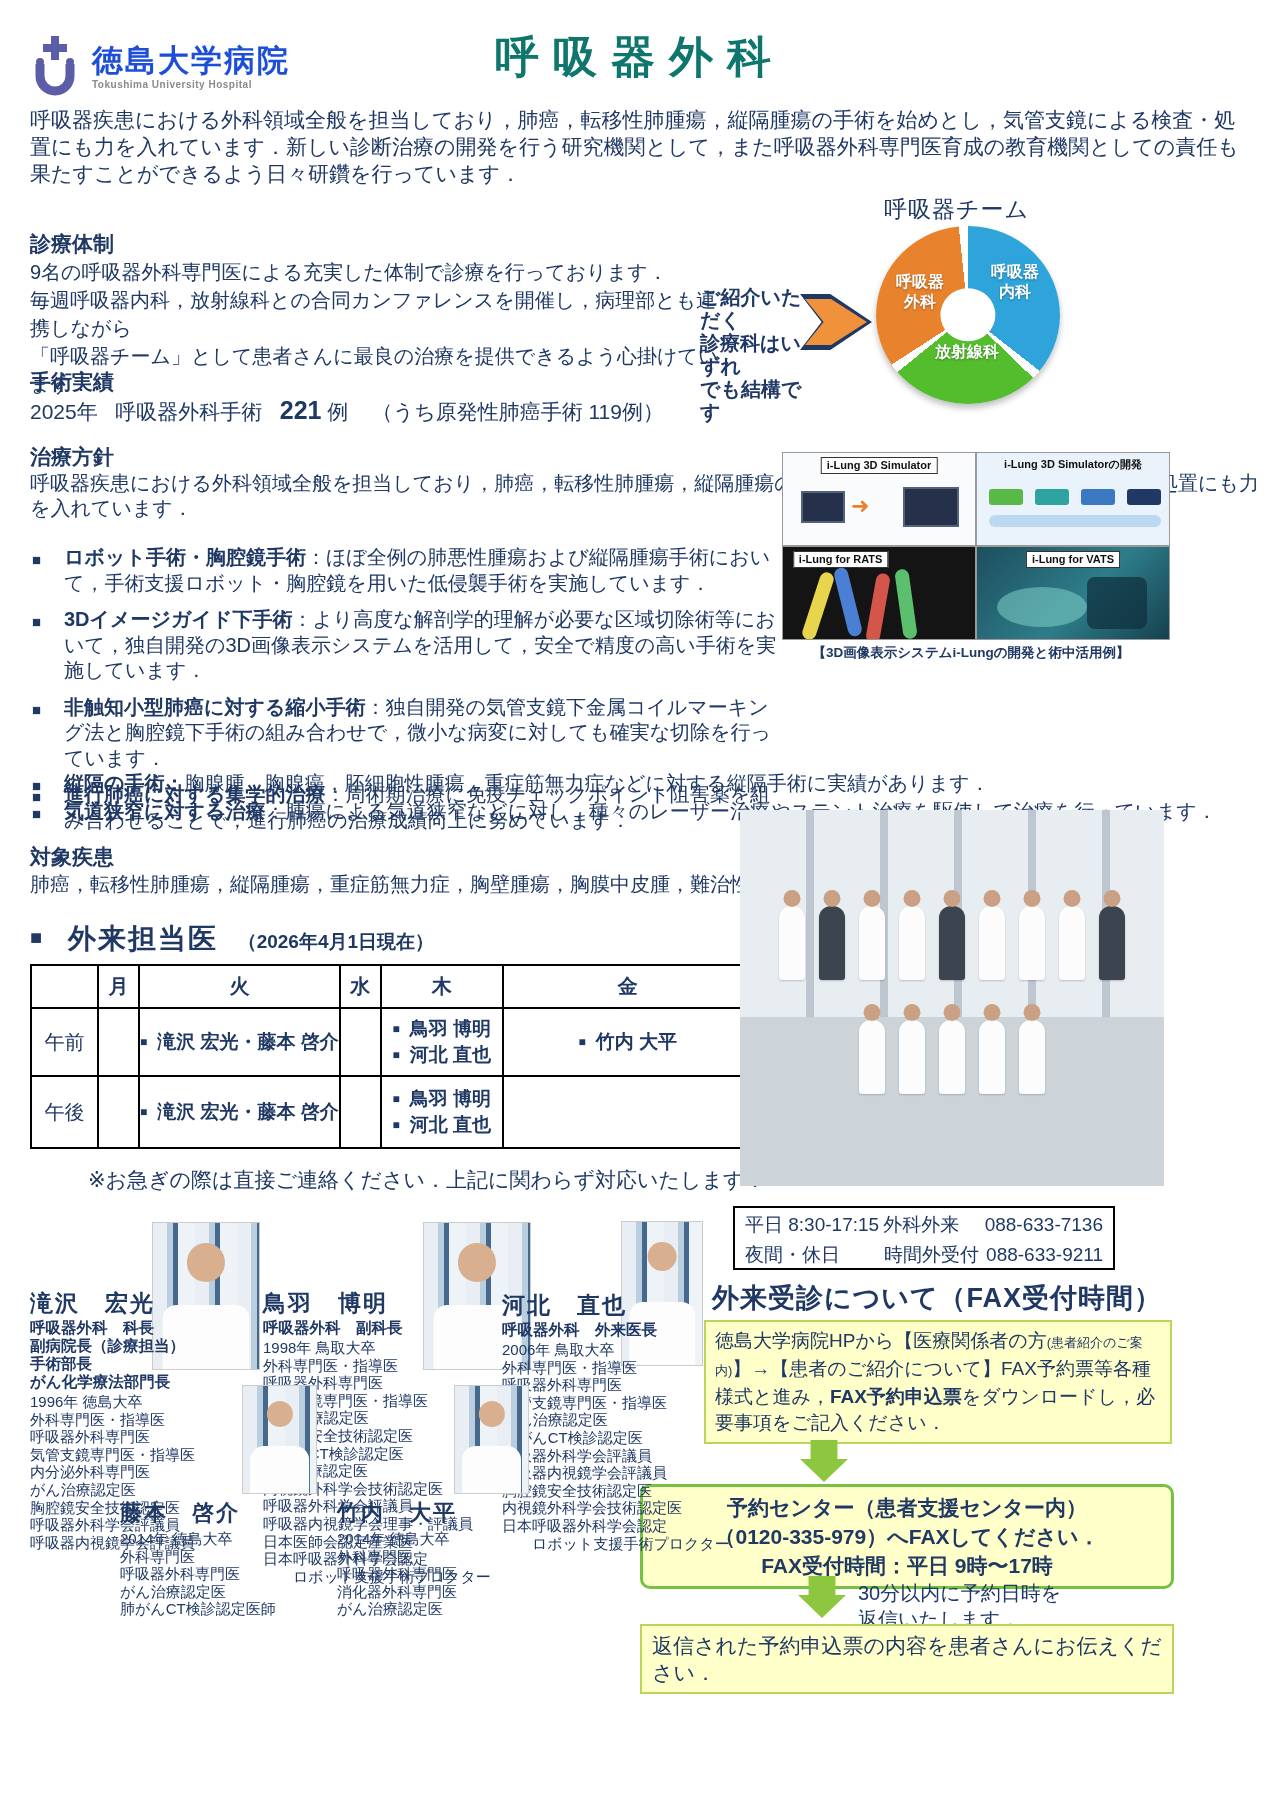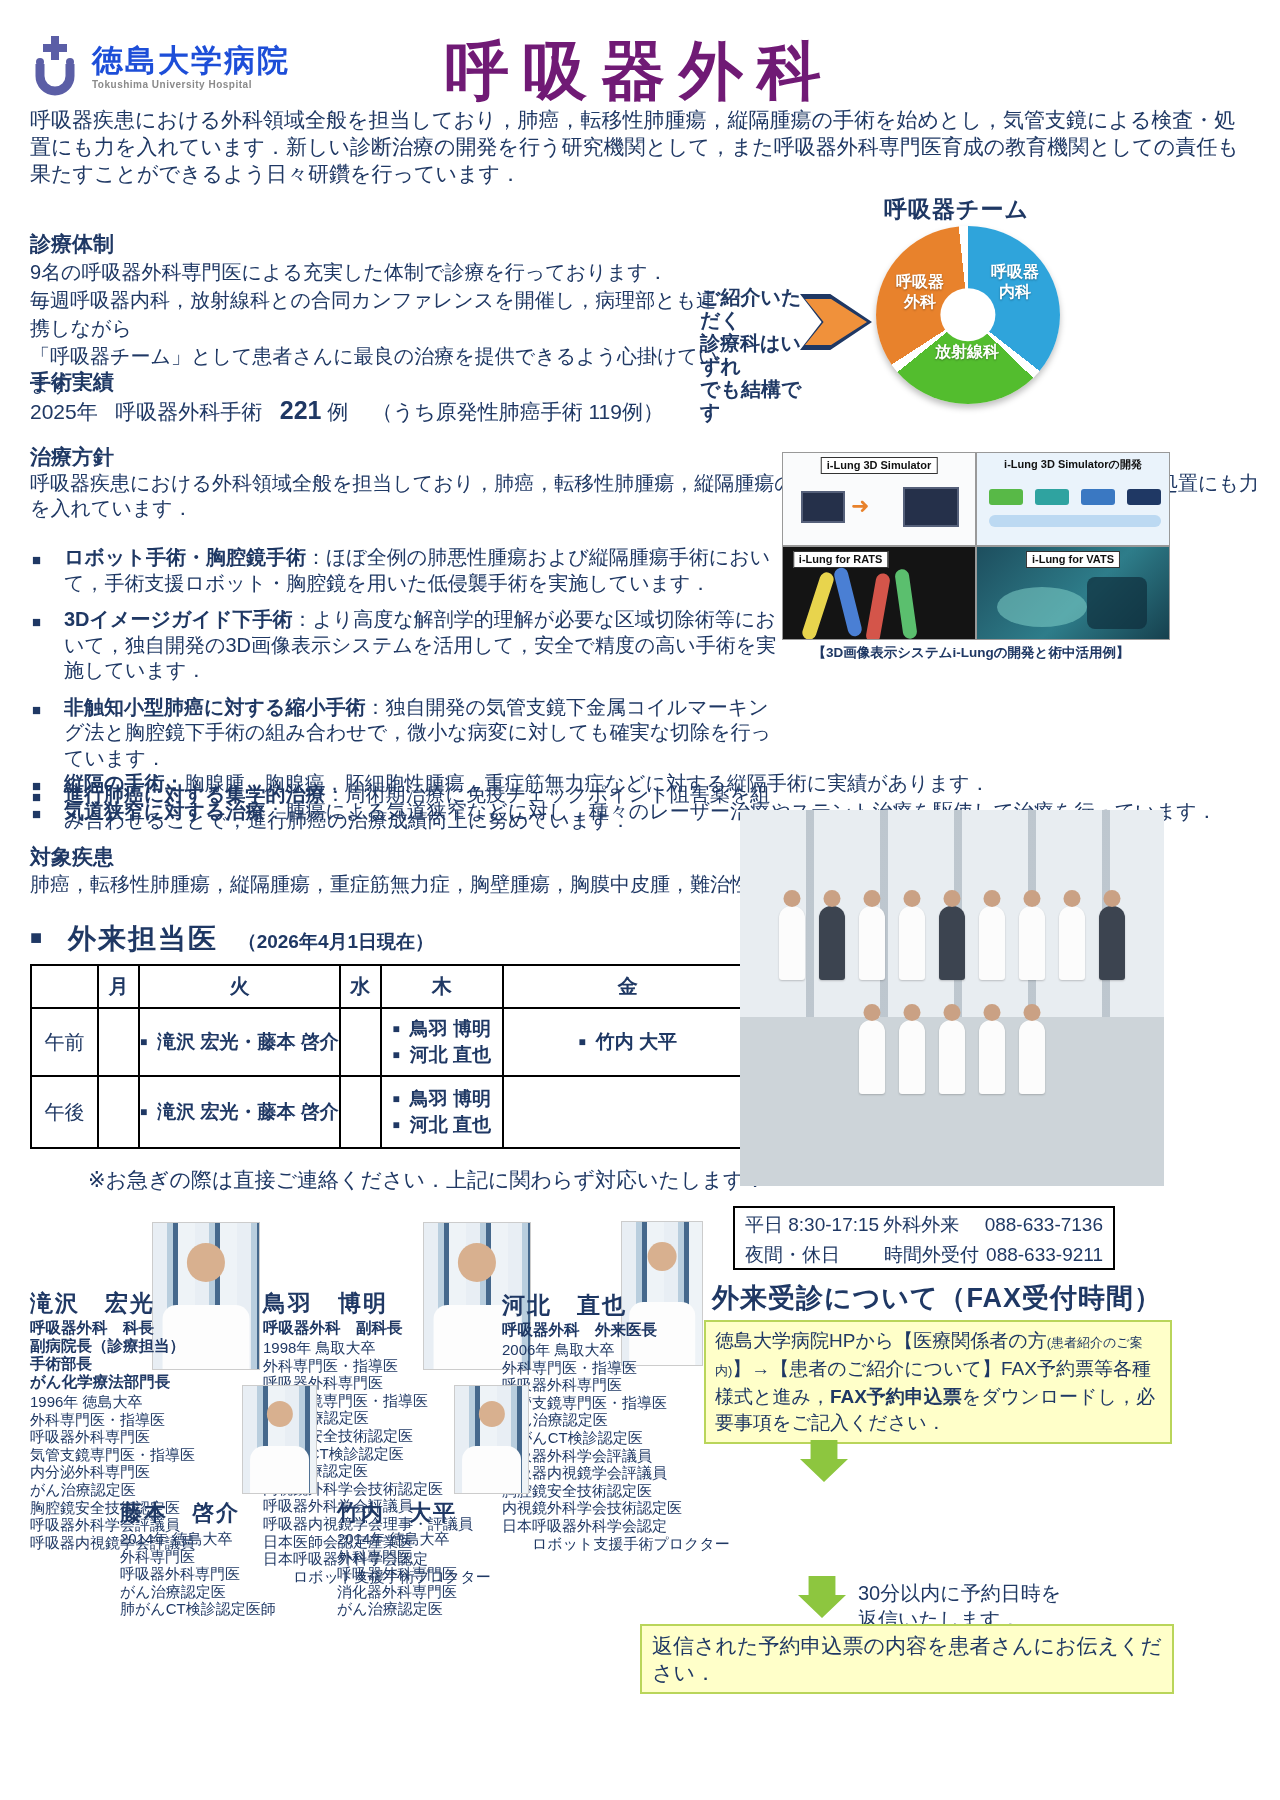--- a/index.html
+++ b/index.html
@@ -5,28 +5,28 @@
   html,body{margin:0;padding:0;background:#888;}
   #page{position:relative;width:1280px;height:1800px;background:#fff;margin:0 auto;
         font-family:"Liberation Sans","DejaVu Sans",sans-serif;color:#1f3864;overflow:hidden;}
   .abs{position:absolute;}
   b,.b{font-weight:bold;}
   
   .logo{left:28px;top:36px;display:flex;align-items:center;gap:10px;}
   .logo-mark{width:54px;height:62px;}
   .logo-name{font-size:31px;font-weight:bold;color:#1d4ed8;letter-spacing:2px;line-height:1;}
   .logo-sub{font-size:10px;color:#8a8a8a;font-weight:bold;margin-top:3px;letter-spacing:.5px;}
-  .page-title{left:0;top:28px;width:1280px;text-align:center;font-size:64px;font-weight:900;
-              color:#701a75;letter-spacing:14px;}
+  .page-title{left:0;top:28px;width:1280px;text-align:center;font-size:44px;font-weight:900;
+              color:#0f766e;letter-spacing:14px;}
   
   .body-txt{font-size:20px;line-height:27px;}
   .intro{left:30px;top:106px;width:1224px;font-size:21px;line-height:27px;}
   .sec-h{font-size:21px;font-weight:bold;}
   
-  .team-title{left:884px;top:194px;font-size:23px;font-weight:bold;letter-spacing:1px;}
+  .team-title{left:884px;top:194px;font-size:23px;font-weight:normal;letter-spacing:1px;}
   .donut{left:876px;top:226px;width:184px;height:178px;border-radius:50%;
          background:conic-gradient(from 0deg,#2fa4db 0 128deg,#fff 128deg 134deg,
                    #53bd2e 134deg 231deg,#fff 231deg 237deg,#e8822c 237deg 354deg,#fff 354deg 360deg);
          box-shadow:0 4px 6px rgba(0,0,0,.25);}
   .donut::after{content:"";position:absolute;left:50%;top:50%;width:30%;height:30%;
                 transform:translate(-50%,-50%);background:#fff;border-radius:50%;}
   .seg-label{color:#fff;font-weight:bold;font-size:16px;text-align:center;line-height:20px;
              text-shadow:0 1px 2px rgba(0,0,0,.35);}
   .referral{left:700px;top:286px;width:110px;font-size:20px;font-weight:bold;line-height:23px;}
   .chev{left:800px;top:294px;width:72px;height:56px;background:#1f3864;
@@ -307,20 +307,25 @@
   </div>
 
   <div class="abs fax-h">外来受診について（FAX受付時間）</div>
 
   <div class="abs ybox box1">
     <span>徳島大学病院HPから【医療関係者の方</span><span class="small-in">(患者紹介のご案内)</span><span>】</span><span>→【患者のご紹介について】FAX予約票等各種様式と進み，</span><b>FAX予約申込票</b><span>をダウンロードし，必要事項をご記入ください．</span>
   </div>
 
   <div class="abs dar ar1"></div>
 
+  <div class="abs ybox box2">
+    <div>予約センター（患者支援センター内）</div>
+    <div>（0120-335-979）へFAXしてください．</div>
+    <div><span>FAX受付時間：</span><span>平日 9時〜17時</span></div>
+  </div>
 
   <div class="abs dar ar2"></div>
   <div class="abs ar2-note">
     <div>30分以内に予約日時を</div>
     <div>返信いたします．</div>
   </div>
 
   <div class="abs ybox box3">返信された予約申込票の内容を患者さんにお伝えください．</div>
 
   <div class="abs portrait" style="left:153px;top:1223px;width:106px;height:146px;"></div>

